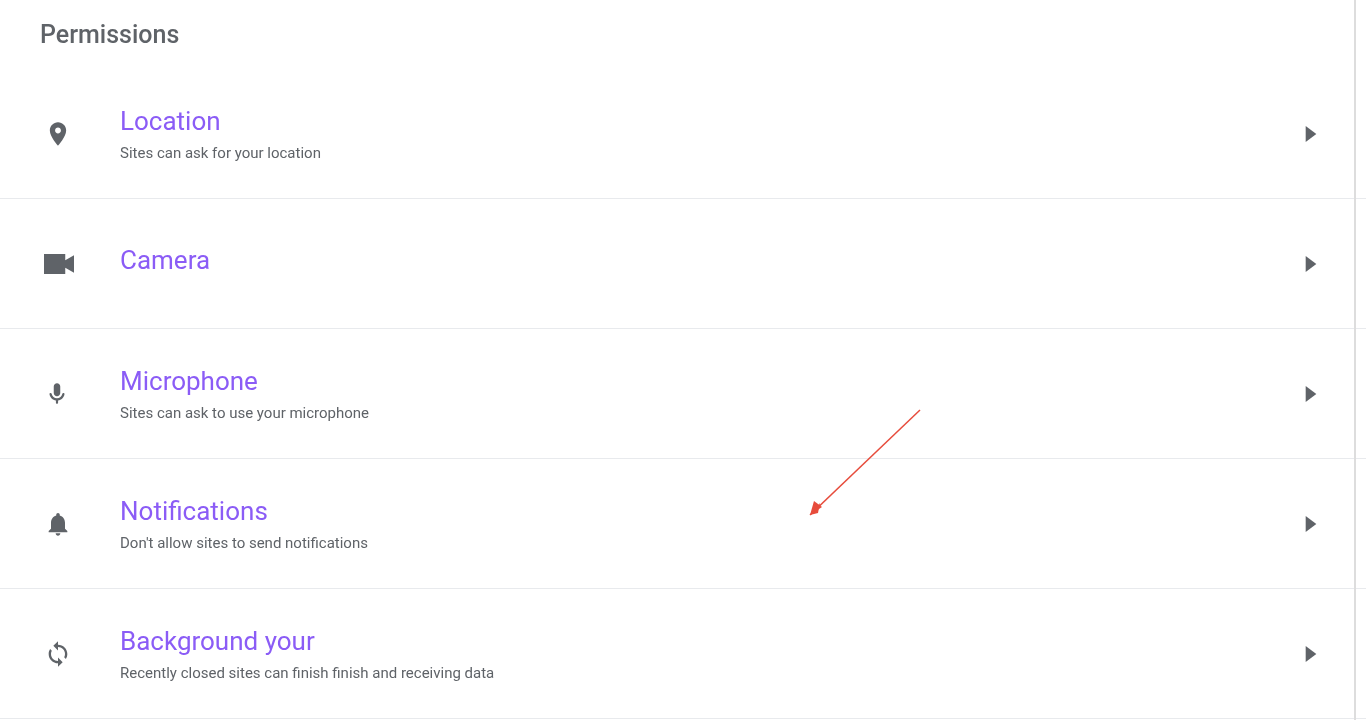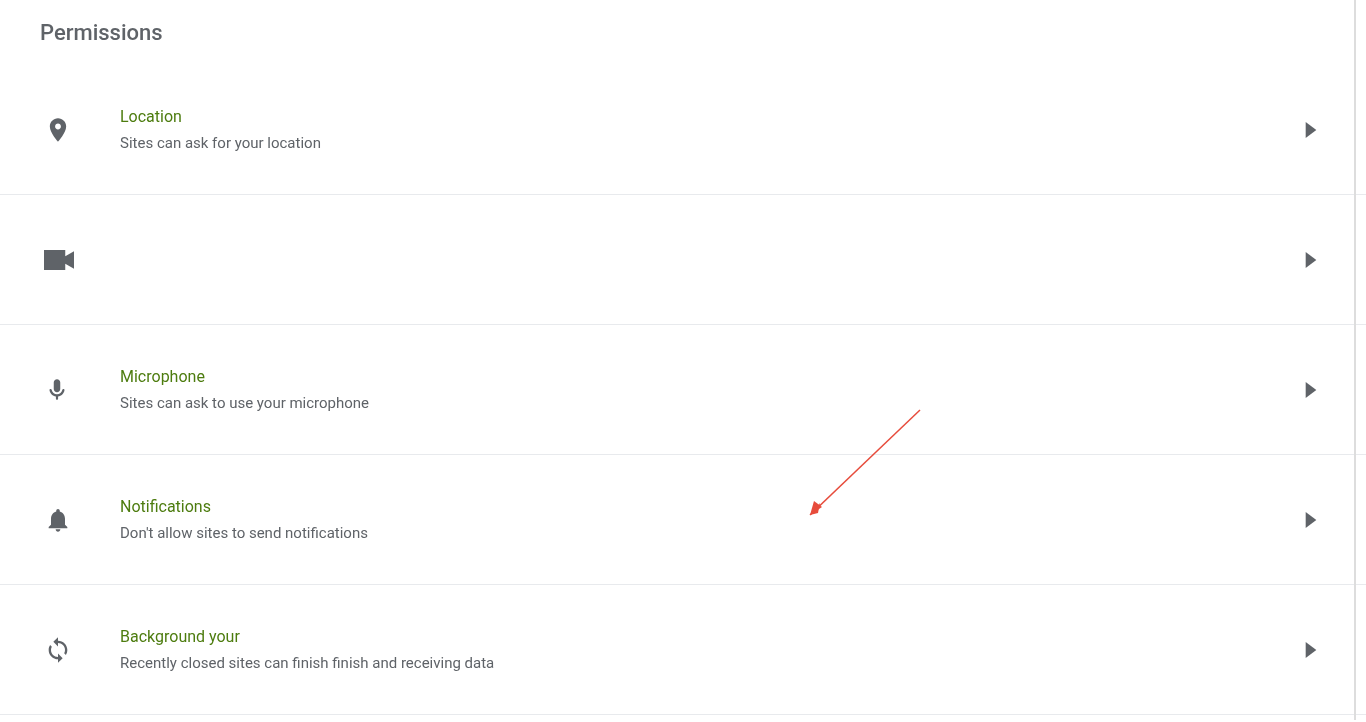--- a/index.html
+++ b/index.html
@@ -8,21 +8,21 @@
       box-sizing: border-box;
     }
     body {
       font-family: 'Roboto', 'Segoe UI', Arial, sans-serif;
       background: #ffffff;
       width: 1366px;
       height: 722px;
       position: relative;
     }
     .section-header {
-      font-size: 22px;
+      font-size: 25px;
       font-weight: 500;
       color: #5f6368;
       padding: 20px 0 20px 40px;
     }
     .permissions-list {
       width: 100%;
     }
     .permission-row {
       display: flex;
       align-items: center;
@@ -42,22 +42,22 @@
       color: #5f6368;
     }
     .icon-wrap svg {
       fill: #5f6368;
     }
     .text-wrap {
       flex: 1;
       padding-left: 36px;
     }
     .row-title {
-      font-size: 16px;
-      color: #4d7c0f;
+      font-size: 26px;
+      color: #8b5cf6;
       font-weight: 400;
       margin-bottom: 8px;
     }
     .row-desc {
       font-size: 15px;
       color: #5f6368;
       font-weight: 400;
     }
     .chevron-wrap {
       width: 30px;
@@ -106,20 +106,21 @@
     </div>
   </div>
 
   <div class="permission-row">
     <div class="icon-wrap">
       <svg width="30" height="20" viewBox="0 0 24 16">
           <path d="M0 0h17v16H0z M17 5l7-4v14l-7-4z"></path>
         </svg>
     </div>
     <div class="text-wrap">
+      <div class="row-title">Camera</div>
     </div>
     <div class="chevron-wrap">
       <svg width="12" height="16" viewBox="0 0 8 12">
           <path d="M0 0 L8 6 L0 12 Z"></path>
         </svg>
     </div>
   </div>
 
   <div class="permission-row">
     <div class="icon-wrap">

